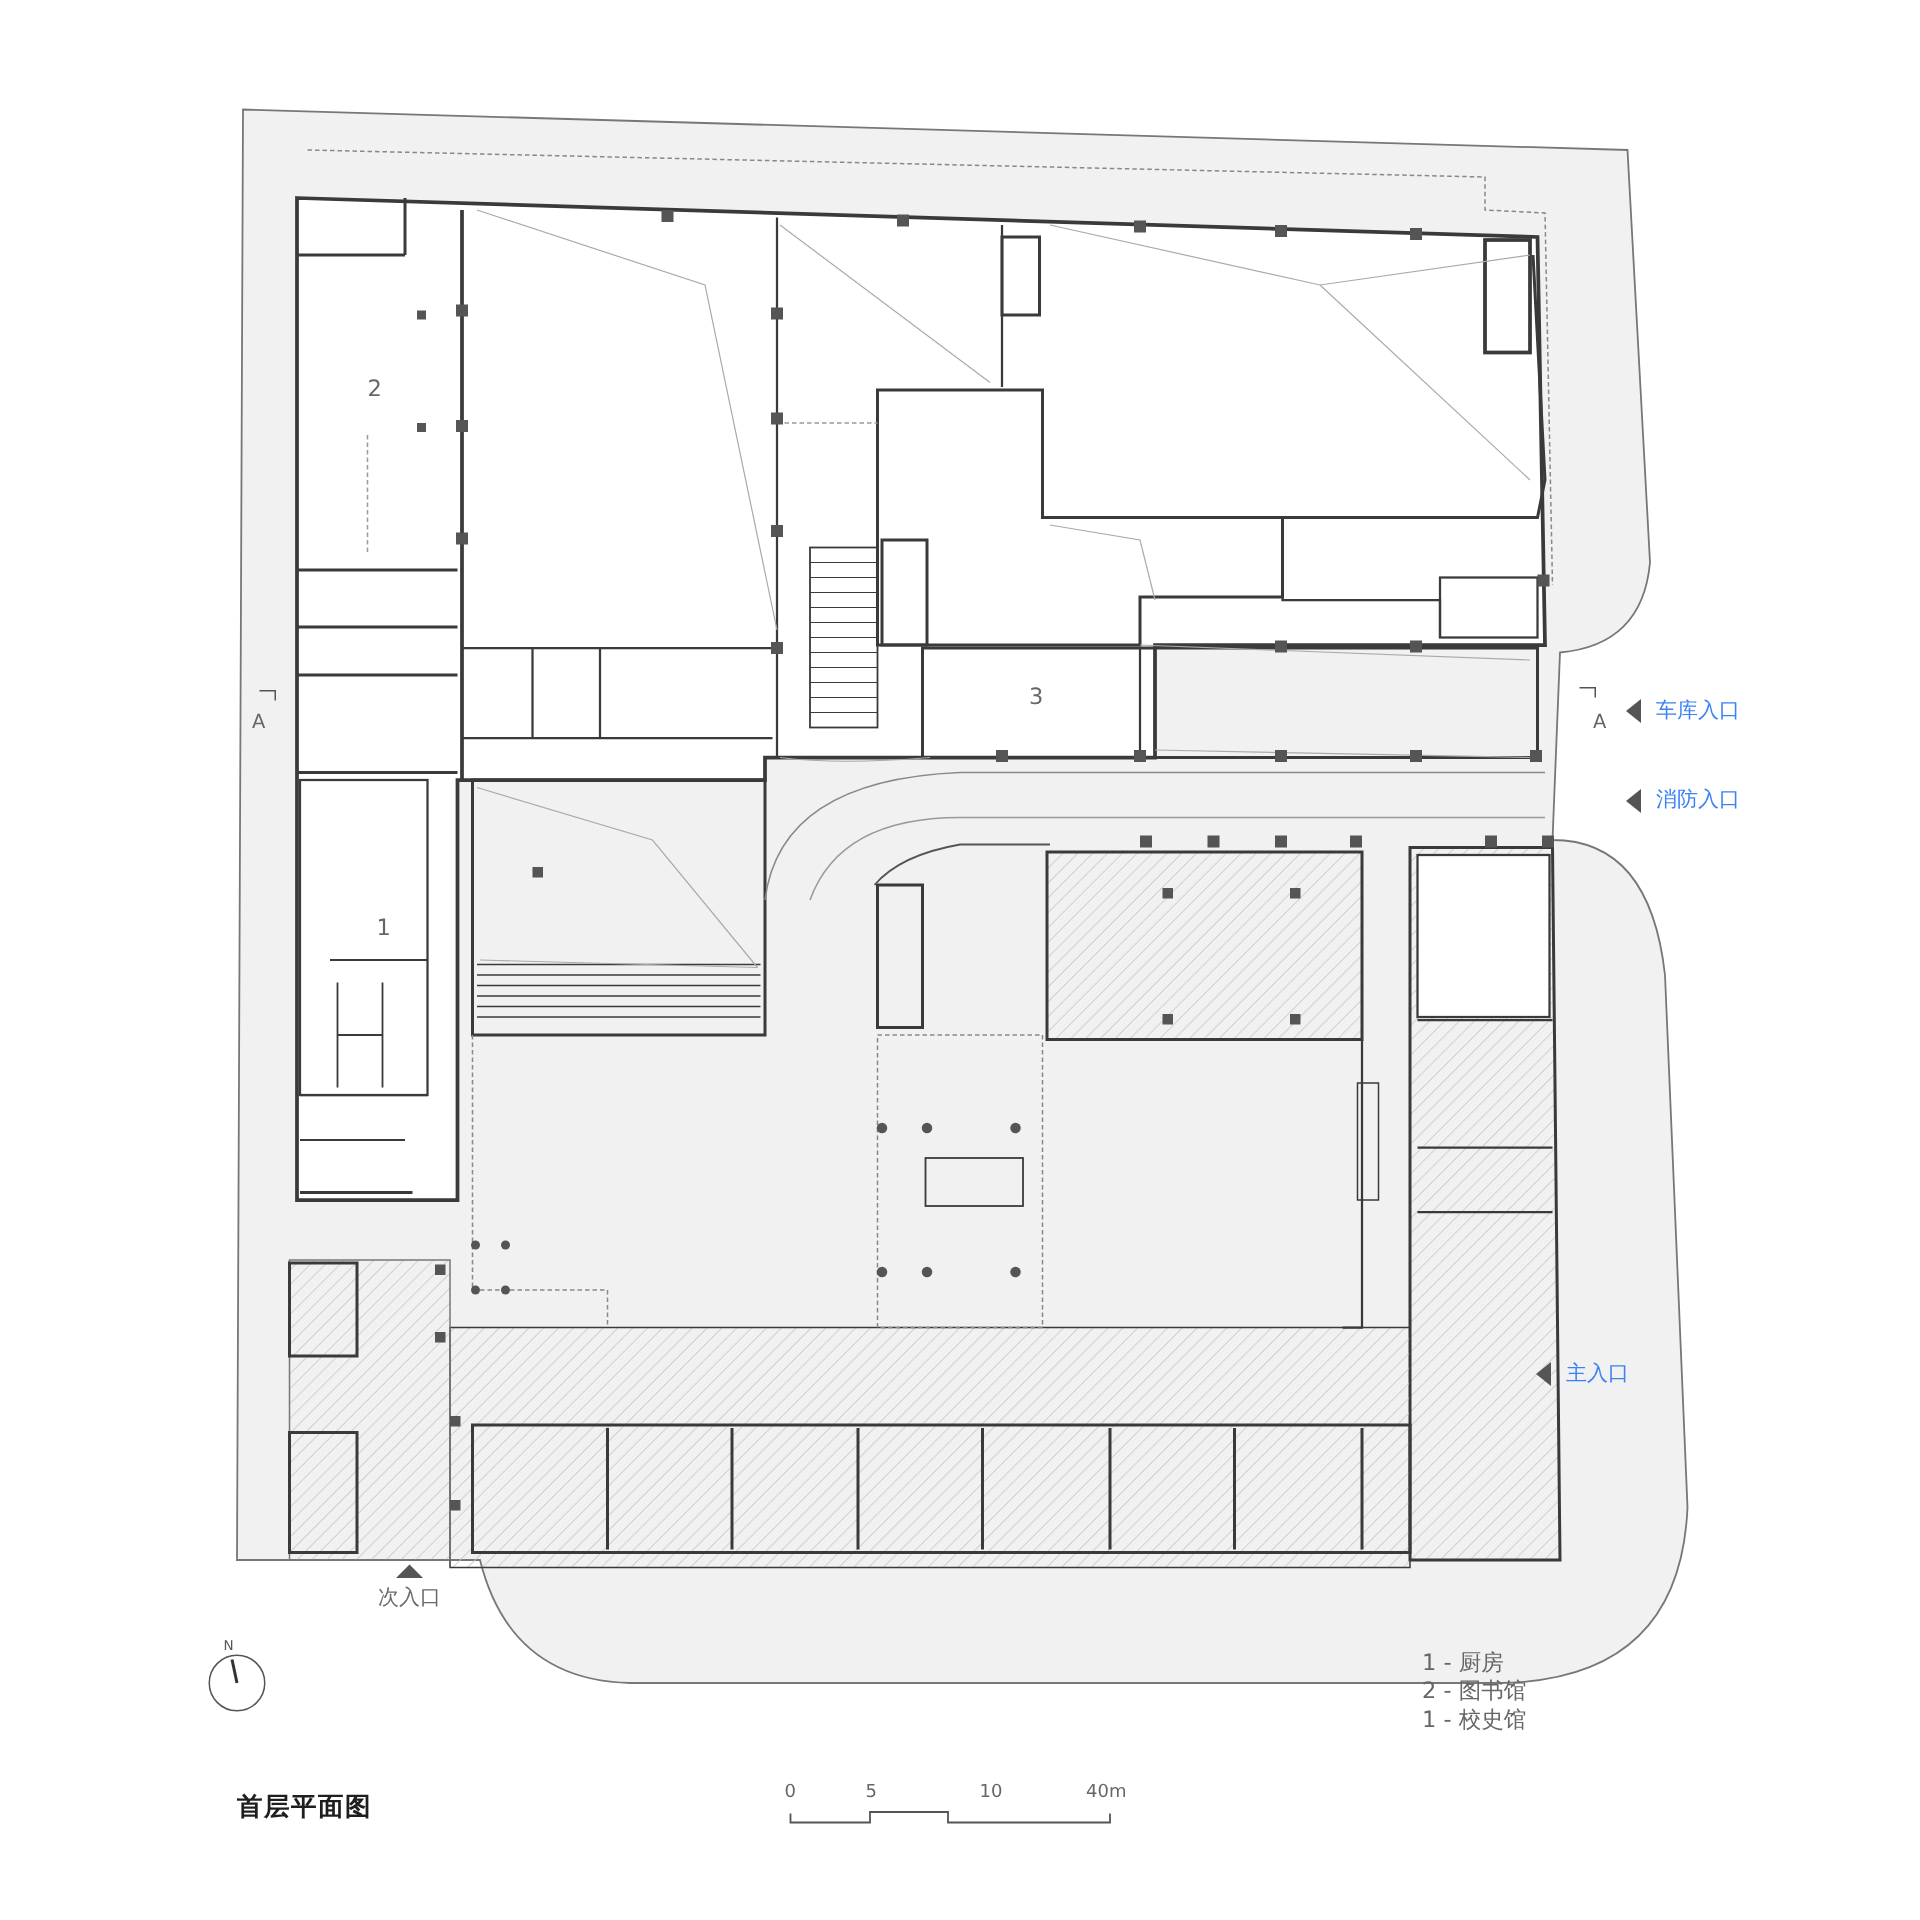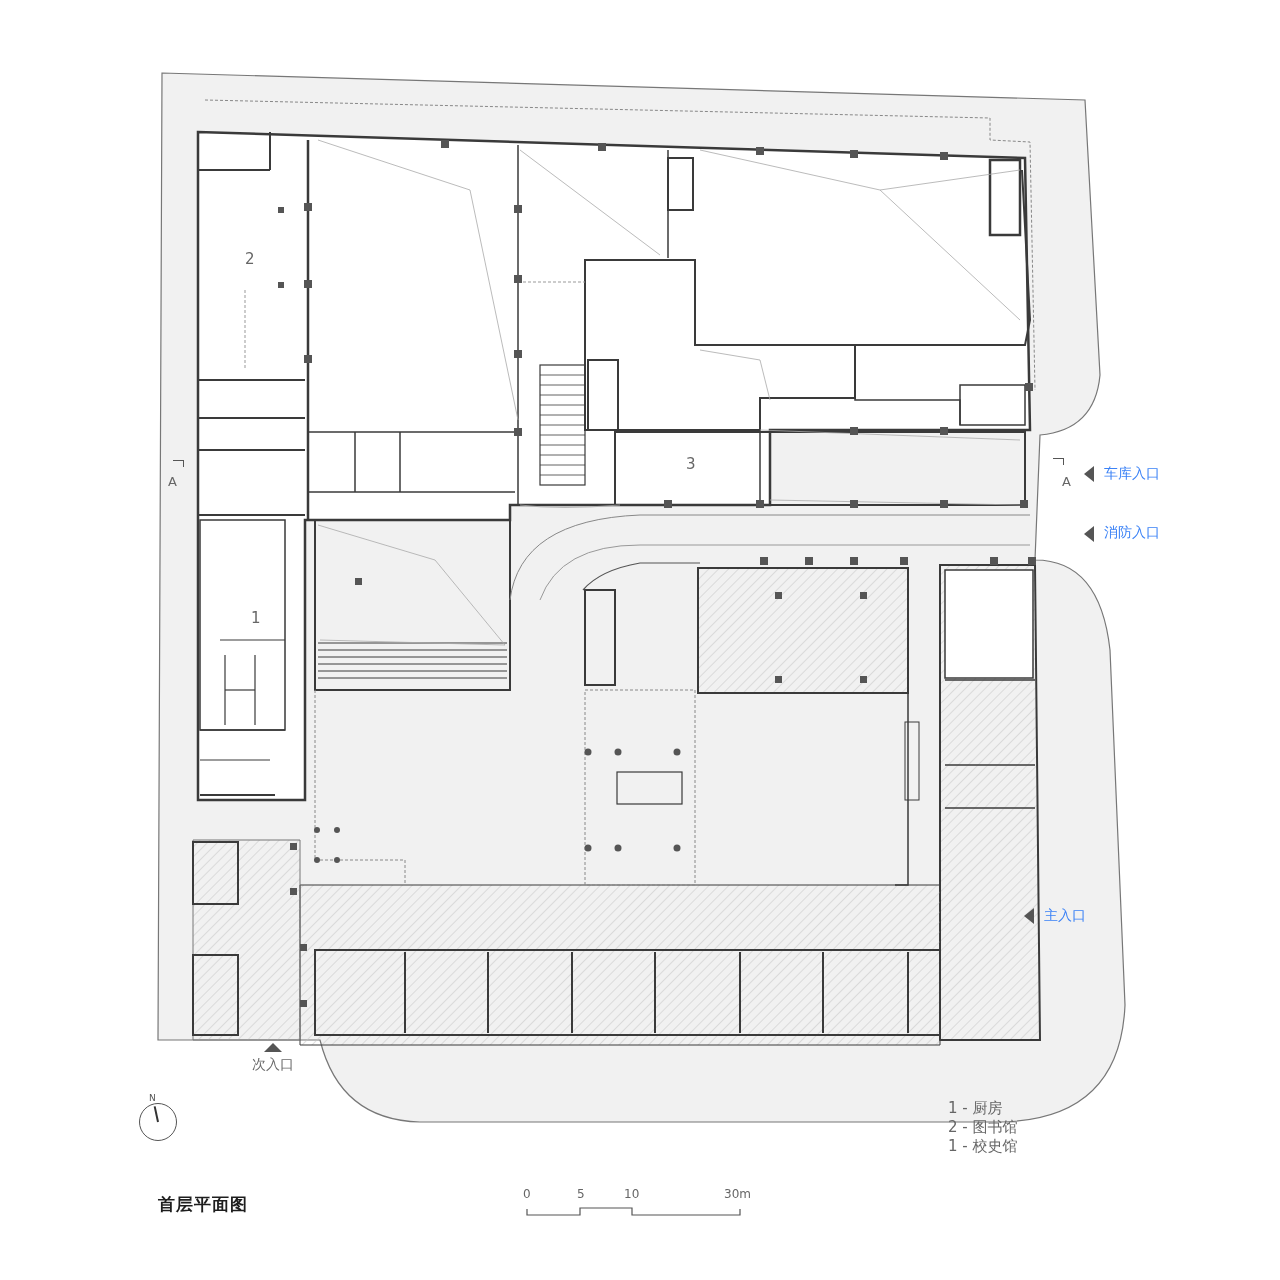--- a/index.html
+++ b/index.html
@@ -241,20 +241,20 @@
 
 <div class="north-n">N</div>
 <div class="north">
   <div class="north-needle"></div>
 </div>
 
 <div class="title">首层平面图</div>
 
 <div class="scale-label" style="left:523px;">0</div>
 <div class="scale-label" style="left:577px;">5</div>
-<div class="scale-label" style="left:624px;">10</div>
-<div class="scale-label" style="left:724px;">30m</div>
+<div class="scale-label" style="left:653px;">10</div>
+<div class="scale-label" style="left:724px;">40m</div>
 
 <div class="legend">
   <div>1 - 厨房</div>
   <div>2 - 图书馆</div>
   <div>1 - 校史馆</div>
 </div>
 
 </body></html>

